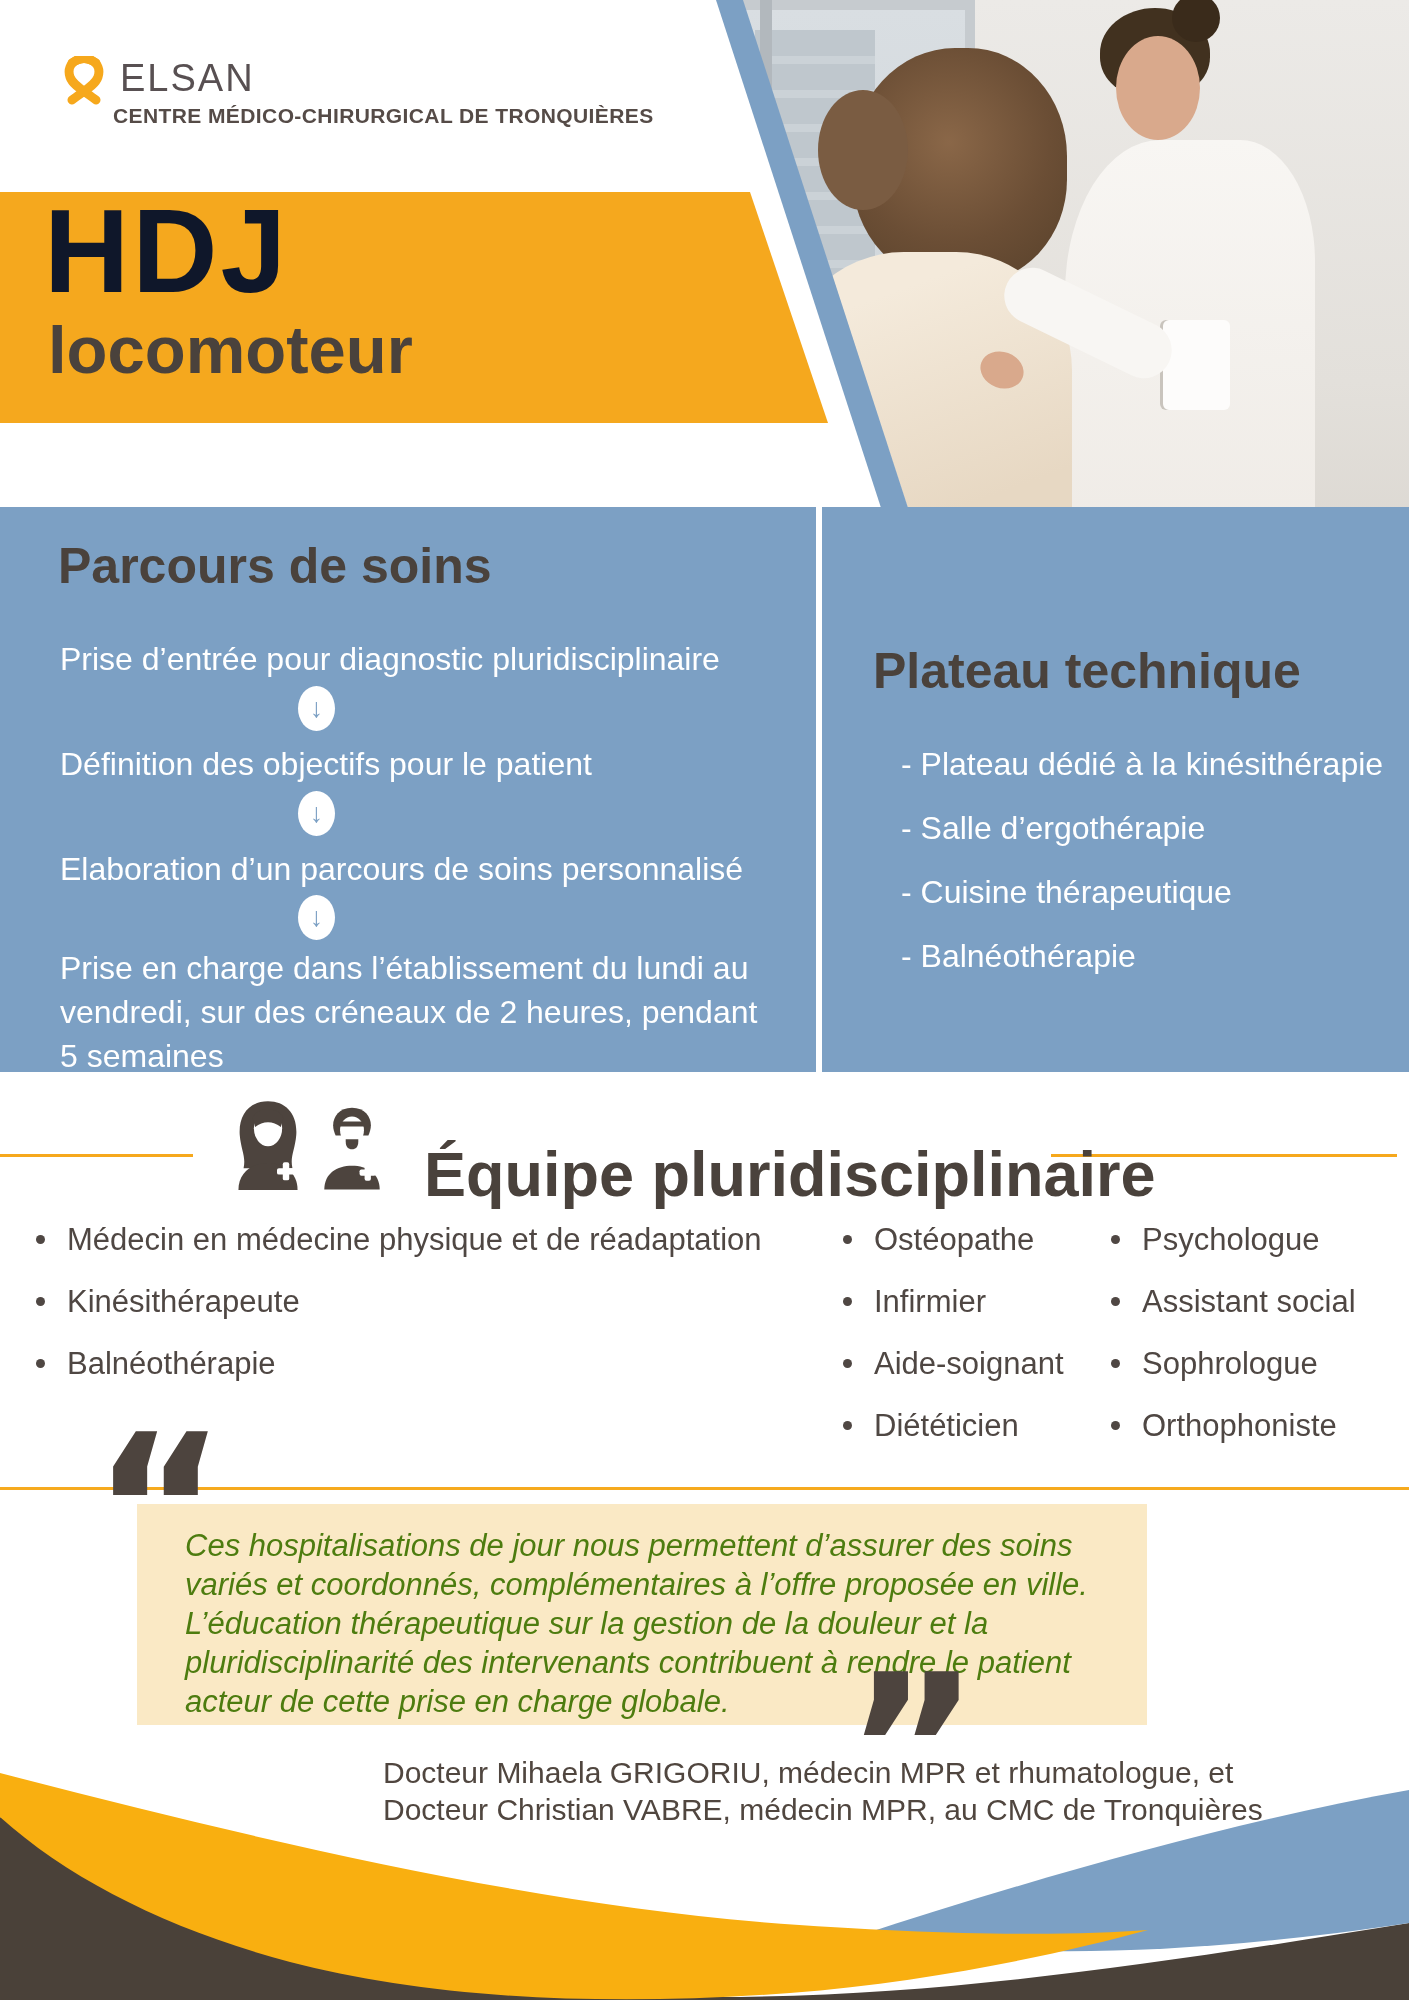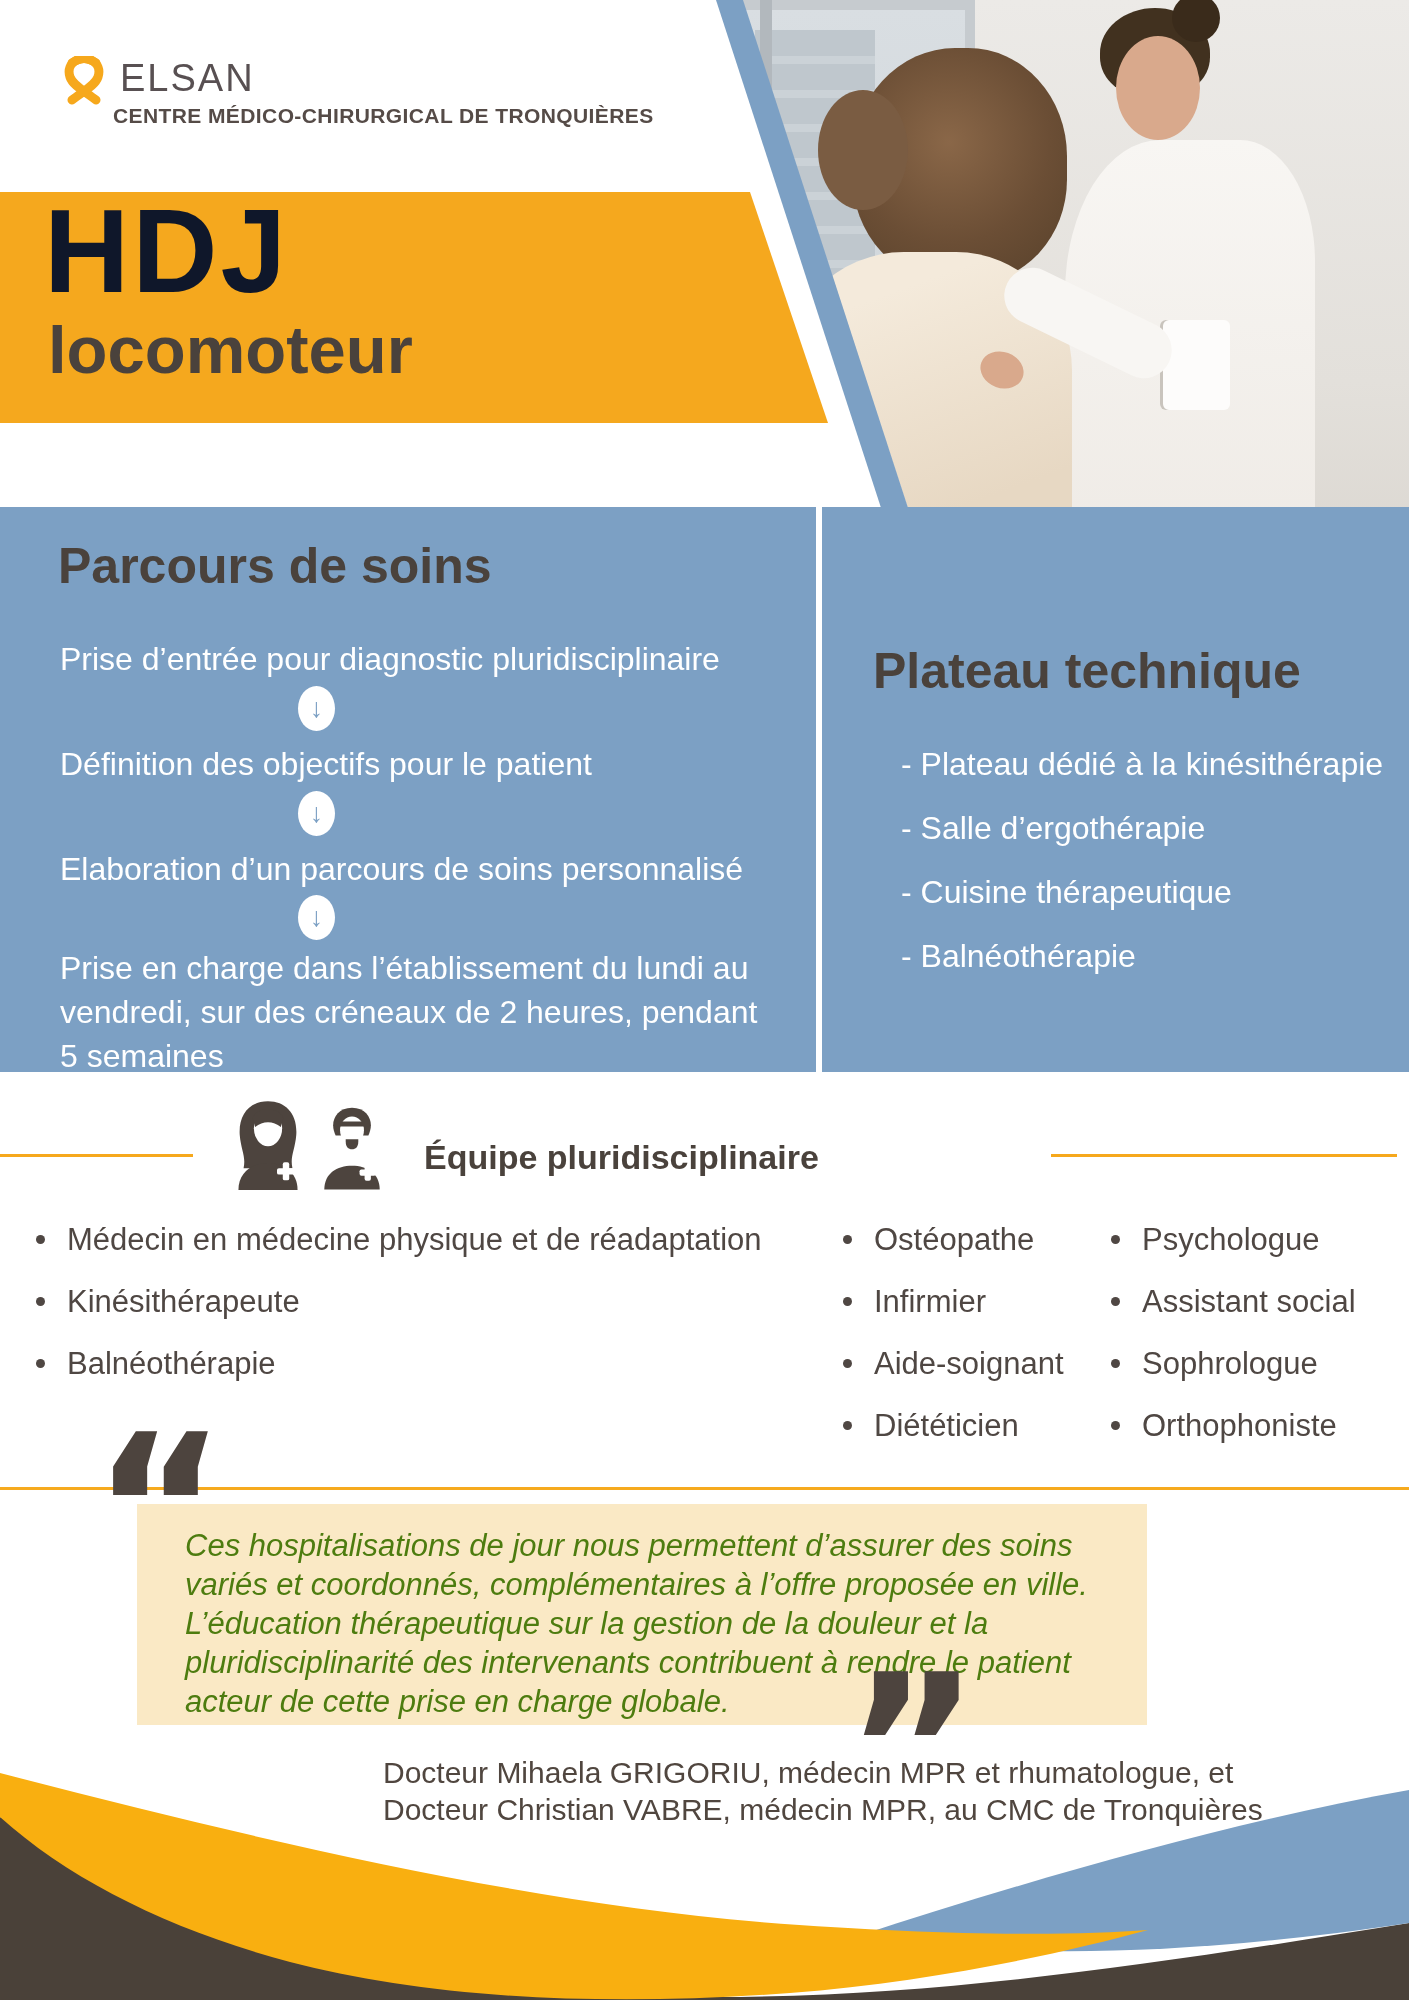--- a/index.html
+++ b/index.html
@@ -39,21 +39,21 @@
   .panel-title{font-size:50px;font-weight:bold;color:#4A423C;line-height:1.05;}
   .panel-text{font-size:32px;color:#ffffff;line-height:1.22;}
   .arrow-badge{
     width:37px;height:45px;border-radius:50%;background:#ffffff;
     display:flex;align-items:center;justify-content:center;
     color:#7CA0C4;font-size:27px;font-weight:bold;
   }
   .tech-item{font-size:32px;color:#ffffff;height:64px;line-height:1.2;}
 
   
-  .team-title{font-size:34px;font-weight:bold;color:#4A423C;text-align:center;}
+  .team-title{font-size:63px;font-weight:bold;color:#4A423C;text-align:center;}
   .oline{height:3px;background:#F6A81C;}
   .team-col .item{display:flex;align-items:flex-start;height:62px;}
   .team-col .dot{width:9px;height:9px;border-radius:50%;background:#4F4743;margin:13px 22px 0 0;flex:none;}
   .team-col .lbl{font-size:31px;color:#4F4743;line-height:1.18;}
 
   
   .rule{height:3px;background:#F6AA1E;}
   .quote-box{background:#FAE9C5;}
   .quote-text{
     font-size:31px;line-height:39px;font-style:italic;color:#4d7c0f;

